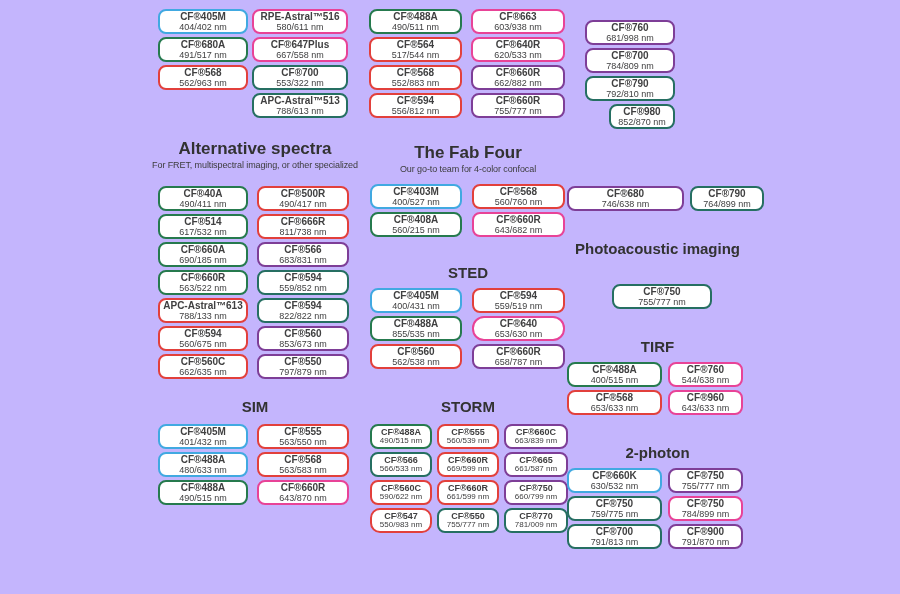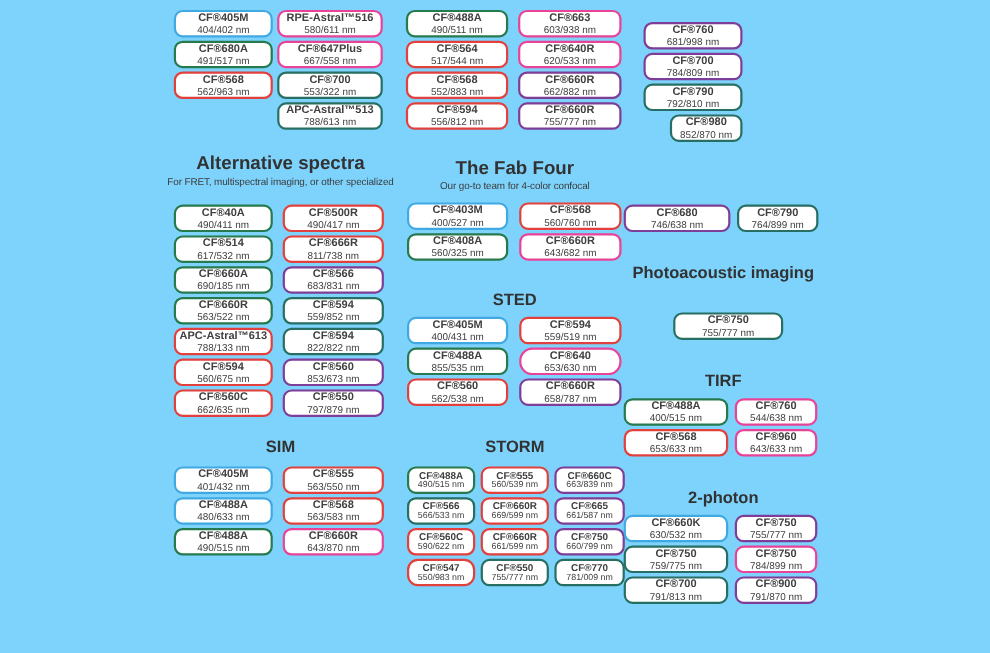--- a/index.html
+++ b/index.html
@@ -1,31 +1,31 @@
 <!DOCTYPE html>
 <html><head>
 <meta charset="utf-8">
 <style>
   html,body{margin:0;padding:0;background:#ffffff;}
   body{font-family:"Liberation Sans",sans-serif;color:#404041;}
-  .canvas{position:relative;width:900px;height:594px;background:#7dd3fc;overflow:hidden;margin:0 auto;}
+  .canvas{position:relative;width:900px;height:594px;background:#c4b5fd;overflow:hidden;margin:0 auto;}
   .col{position:absolute;display:flex;flex-direction:column;gap:3px;}
   .rowpair{position:absolute;display:flex;gap:6px;}
   .dye{height:25px;border:2px solid #999;border-radius:8px;background:#fff;
        display:flex;flex-direction:column;align-items:center;justify-content:center;
        line-height:1.12;box-sizing:border-box;}
   .dye-name{font-weight:bold;font-size:10px;white-space:nowrap;}
   .dye-val{font-size:9px;white-space:nowrap;}
   .narrow .dye-name{font-size:9px;}
   .narrow .dye-val{font-size:8px;}
   .heading{position:absolute;text-align:center;font-weight:bold;color:#323232;}
   .h-lg{font-size:17px;line-height:1.1;text-align:center;}
   .h-md{font-size:15px;line-height:1.15;}
   .sub{font-weight:normal;font-size:9px;letter-spacing:-0.1px;margin-top:2px;color:#3c3c3c;white-space:nowrap;}
-  [data-column="right_pair"] .dye:first-child{width:97px;}
+  [data-column="right_pair"] .dye:first-child{width:117px;}
   [data-column="right_pair"] .dye:last-child{width:74px;}
 </style>
 </head>
 <body>
 
 <div class="canvas">
 
   <div class="col" data-column="top_c1" style="left:158px;top:9px;width:90px;">
       <div class="dye" style="border-color: rgb(65, 169, 225);">
         <div class="dye-name">CF®405M</div>
@@ -182,21 +182,21 @@
     <div>The Fab Four</div>
     <div class="sub">Our go-to team for 4-color confocal</div>
   </div>
   <div class="col" data-column="fab_c1" style="left:370px;top:184px;width:92px;">
       <div class="dye" style="border-color: rgb(65, 169, 225);">
         <div class="dye-name">CF®403M</div>
         <div class="dye-val">400/527 nm</div>
       </div>
       <div class="dye" style="border-color: rgb(38, 122, 78);">
         <div class="dye-name">CF®408A</div>
-        <div class="dye-val">560/325 nm</div>
+        <div class="dye-val">560/215 nm</div>
       </div>
     </div>
   <div class="col" data-column="fab_c2" style="left:472px;top:184px;width:93px;">
       <div class="dye" style="border-color: rgb(226, 64, 60);">
         <div class="dye-name">CF®568</div>
         <div class="dye-val">560/760 nm</div>
       </div>
       <div class="dye" style="border-color: rgb(232, 67, 151);">
         <div class="dye-name">CF®660R</div>
         <div class="dye-val">643/682 nm</div>

